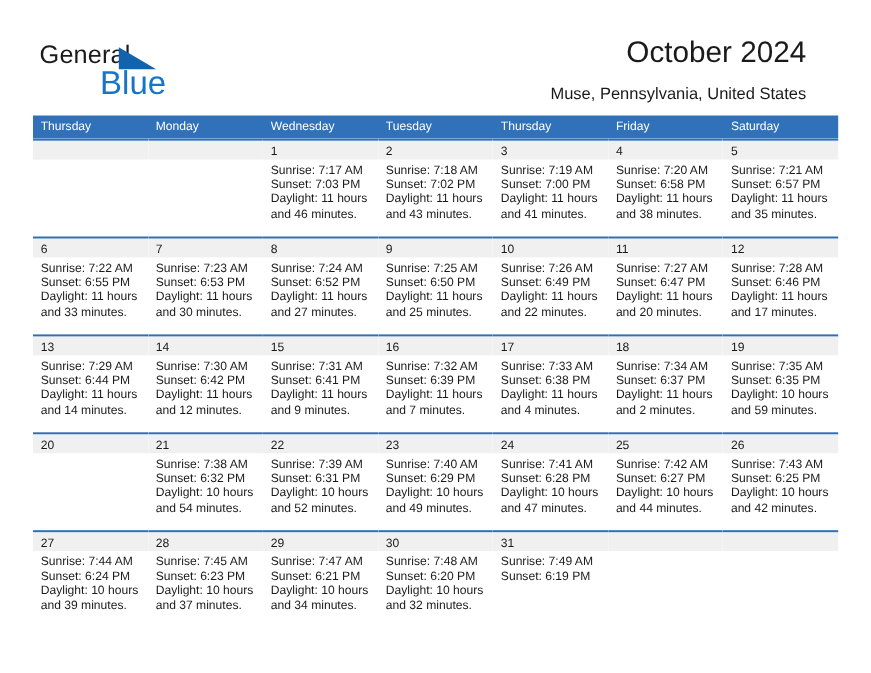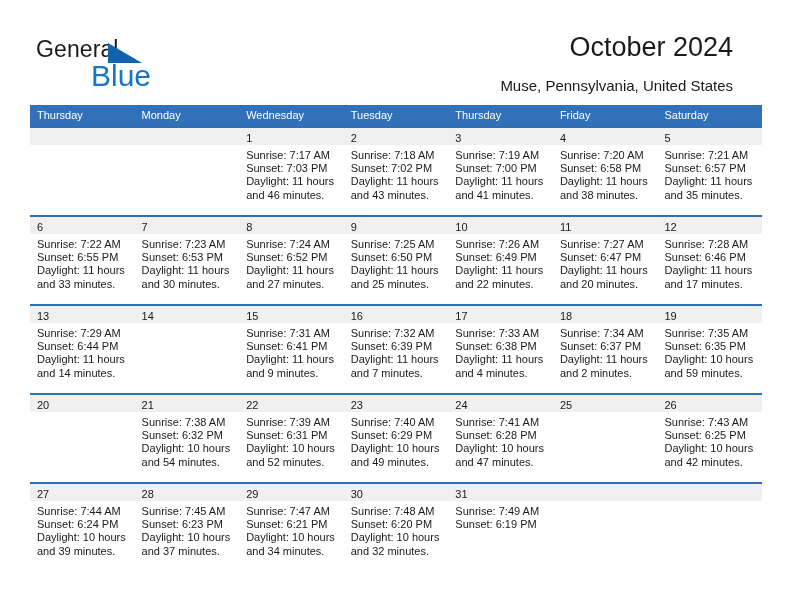--- a/index.html
+++ b/index.html
@@ -274,20 +274,25 @@
           <div class="day-cell">
             <div class="day-number-band"><span class="day-number">13</span></div>
             <div class="day-info">
               <div>Sunrise: 7:29 AM</div>
               <div>Sunset: 6:44 PM</div>
               <div class="daylight-wrap">Daylight: 11 hours and 14 minutes.</div>
             </div>
           </div>
           <div class="day-cell">
             <div class="day-number-band"><span class="day-number">14</span></div>
+            <div class="day-info">
+              <div>Sunrise: 7:30 AM</div>
+              <div>Sunset: 6:42 PM</div>
+              <div class="daylight-wrap">Daylight: 11 hours and 12 minutes.</div>
+            </div>
           </div>
           <div class="day-cell">
             <div class="day-number-band"><span class="day-number">15</span></div>
             <div class="day-info">
               <div>Sunrise: 7:31 AM</div>
               <div>Sunset: 6:41 PM</div>
               <div class="daylight-wrap">Daylight: 11 hours and 9 minutes.</div>
             </div>
           </div>
           <div class="day-cell">
@@ -354,20 +359,25 @@
           <div class="day-cell">
             <div class="day-number-band"><span class="day-number">24</span></div>
             <div class="day-info">
               <div>Sunrise: 7:41 AM</div>
               <div>Sunset: 6:28 PM</div>
               <div class="daylight-wrap">Daylight: 10 hours and 47 minutes.</div>
             </div>
           </div>
           <div class="day-cell">
             <div class="day-number-band"><span class="day-number">25</span></div>
+            <div class="day-info">
+              <div>Sunrise: 7:42 AM</div>
+              <div>Sunset: 6:27 PM</div>
+              <div class="daylight-wrap">Daylight: 10 hours and 44 minutes.</div>
+            </div>
           </div>
           <div class="day-cell">
             <div class="day-number-band"><span class="day-number">26</span></div>
             <div class="day-info">
               <div>Sunrise: 7:43 AM</div>
               <div>Sunset: 6:25 PM</div>
               <div class="daylight-wrap">Daylight: 10 hours and 42 minutes.</div>
             </div>
           </div>
         </div>

